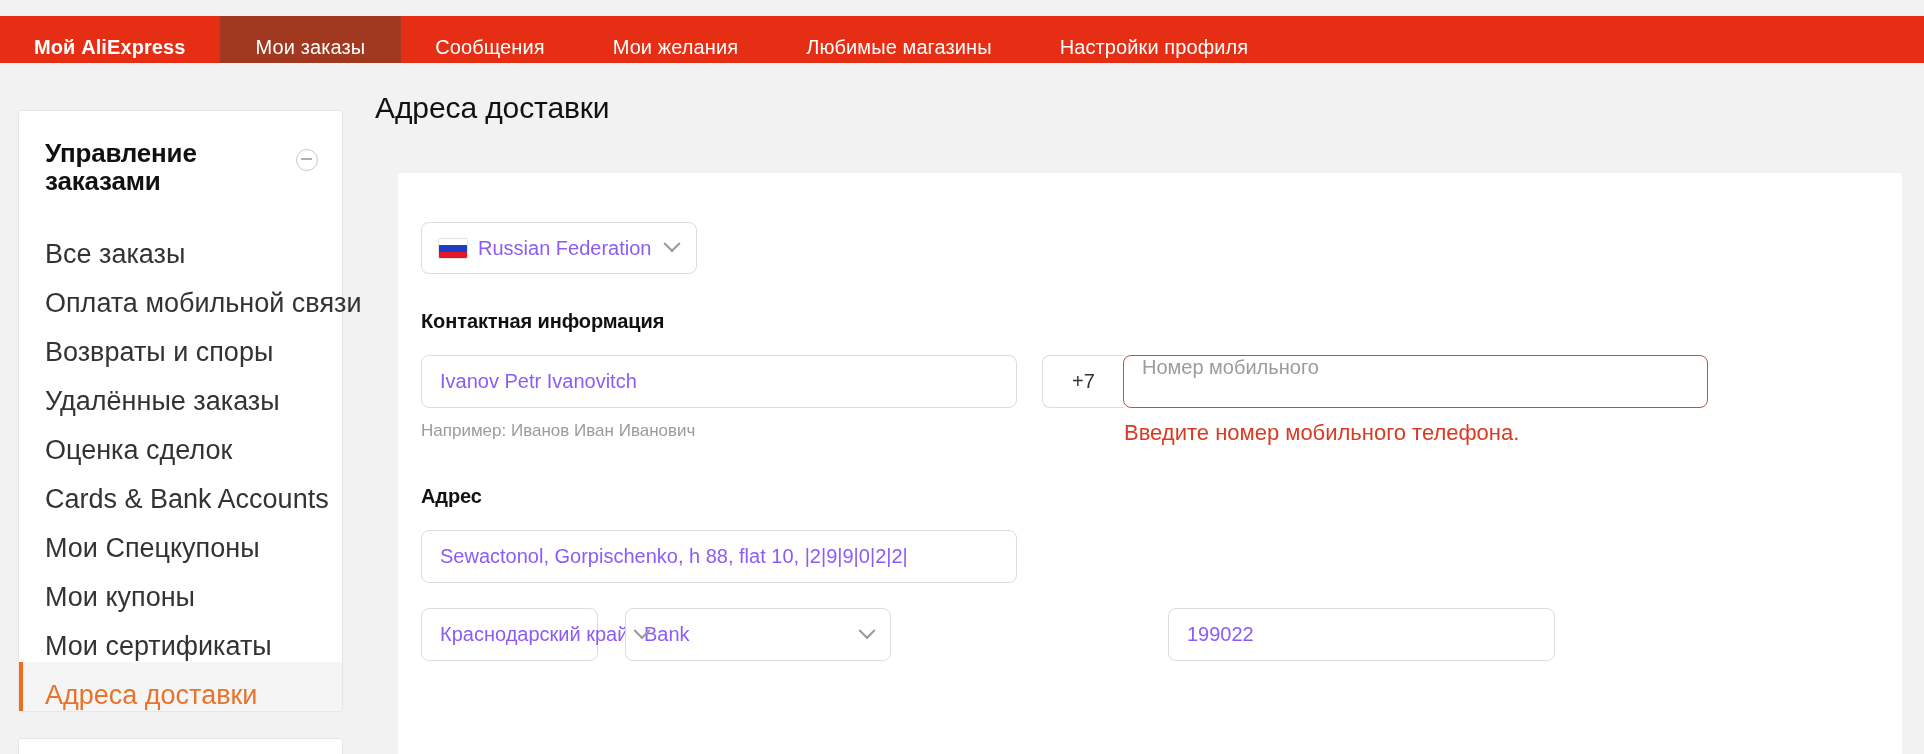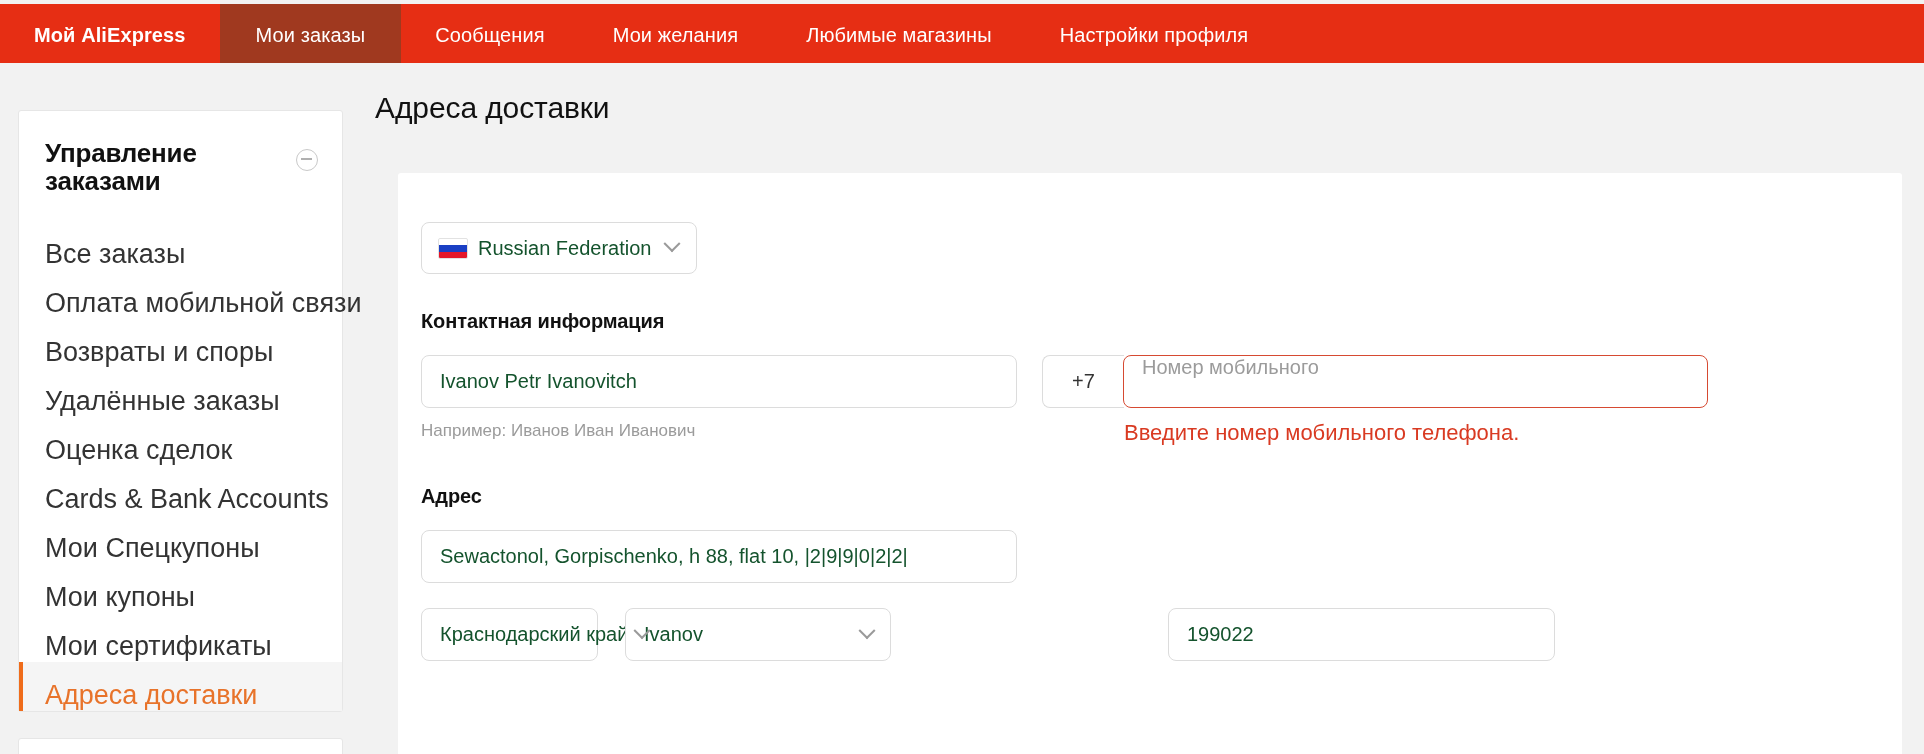--- a/index.html
+++ b/index.html
@@ -6,21 +6,21 @@
   html, body {
     margin: 0; padding: 0;
     width: 1924px; height: 754px;
     overflow: hidden;
     background: #f2f2f2;
     font-family: "Liberation Sans", "DejaVu Sans", sans-serif;
   }
 
   
   #topnav {
-    position: absolute; top: 4px; left: 0;
+    position: absolute; top: 16px; left: 0;
     width: 1924px; height: 63px;
     background: #e62e14;
     display: flex; align-items: center;
   }
   .nav-tab {
     height: 63px;
     display: flex; align-items: center; justify-content: center;
     color: #ffffff;
     font-size: 20px;
     letter-spacing: 0.1px;
@@ -115,21 +115,21 @@
     border-radius: 3px;
   }
   #main-inner { padding: 49px 0 0 23px; }
 
   
   .sel, .txt, .prefix {
     background: #ffffff;
     border: 1px solid #dcdcdc;
     border-radius: 8px;
     font-size: 20px;
-    color: #14532d;
+    color: #8b5cf6;
     display: flex; align-items: center;
     white-space: nowrap;
   }
   .sel { cursor: pointer; justify-content: space-between; }
   .chev {
     display: inline-block;
     width: 12px; height: 12px;
     border-right: 2px solid #9a9a9a;
     border-bottom: 2px solid #9a9a9a;
     transform: rotate(45deg) translate(-3px, -3px);
@@ -328,21 +328,21 @@
       <div id="address-field" class="txt">
         <span>Sewactonol, Gorpischenko, h 88, flat 10,  |2|9|9|0|2|2|</span>
       </div>
 
       <div id="region-row">
         <div id="province-select" class="sel">
           <span>Краснодарский край</span>
           <span class="chev"></span>
         </div>
         <div id="city-select" class="sel">
-          <span>Ivanov</span>
+          <span>Bank</span>
           <span class="chev"></span>
         </div>
         <div id="zip-field" class="txt">
           <span>199022</span>
         </div>
       </div>
 
     </div>
   </div>
 </div>

